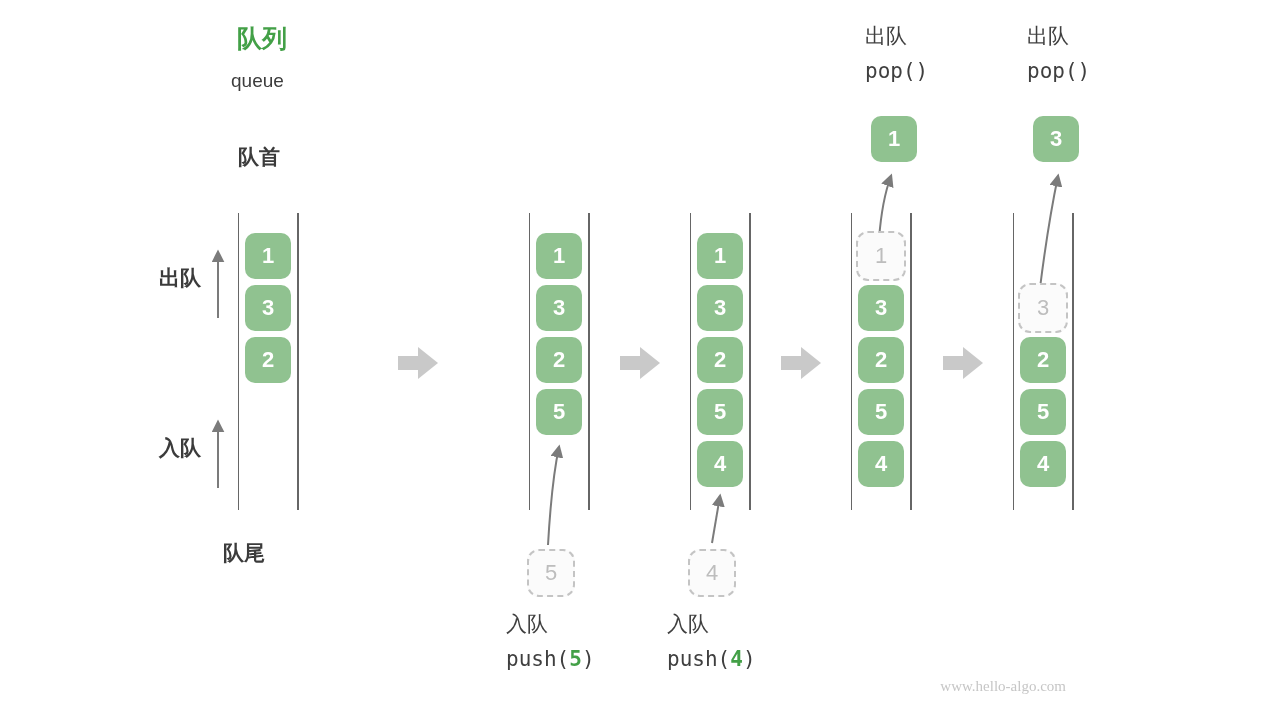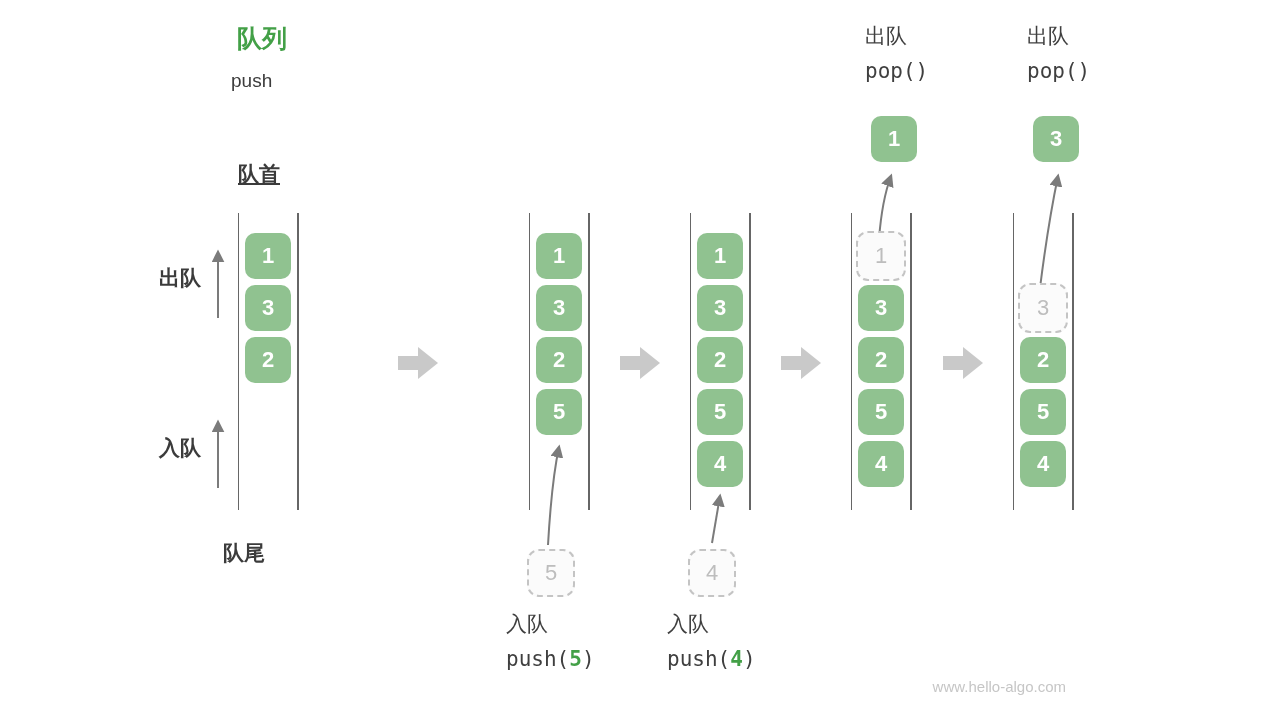--- a/index.html
+++ b/index.html
@@ -18,32 +18,32 @@
   .ghost{position:absolute;border:2px dashed #C4C4C4;border-radius:12px;background:#FBFBFB;
          color:#BDBDBD;font-size:22px;display:flex;align-items:center;justify-content:center;
          box-sizing:border-box;}
   .lbl{position:absolute;color:var(--text-dark);font-size:21px;font-weight:700;white-space:nowrap;}
   .title-zh{position:absolute;left:237px;top:22px;font-size:25px;font-weight:700;color:var(--accent-green);}
   .title-en{position:absolute;left:231px;top:70px;font-size:19px;font-weight:400;color:#3C3C3C;}
   .op{position:absolute;color:#3F3F3F;font-size:21px;font-weight:400;white-space:nowrap;}
   .op .code{font-family:"DejaVu Sans Mono","Liberation Mono",monospace;margin-top:9px;}
   .op .arg{color:var(--accent-green);font-weight:700;}
   .watermark{position:absolute;right:42px;top:678px;font-size:15px;color:#C6C6C6;
-             font-family:Liberation Sans, sans-serif;}
+             font-family:Liberation Serif, serif;}
   svg.overlay{position:absolute;left:0;top:0;width:1280px;height:720px;pointer-events:none;}
 </style>
 </head>
 <body>
 
 <div class="canvas">
 
   <div class="title-zh">队列</div>
-  <div class="title-en">push</div>
+  <div class="title-en">queue</div>
 
-  <div class="lbl" style="left:238px;top:160px;text-decoration:underline;">队首</div>
+  <div class="lbl" style="left:238px;top:143px;">队首</div>
   <div class="lbl" style="left:223px;top:539px;">队尾</div>
   <div class="lbl" style="left:159px;top:264px;">出队</div>
   <div class="lbl" style="left:159px;top:434px;">入队</div>
 
   <svg class="overlay" viewBox="0 0 1280 720">
     <defs>
       <marker id="ah" viewBox="0 0 10 10" refX="8" refY="5" markerWidth="6.5" markerHeight="6.5" orient="auto">
         <path d="M0,0 L10,5 L0,10 Z" fill="#7B7B7B"></path>
       </marker>
     </defs>

